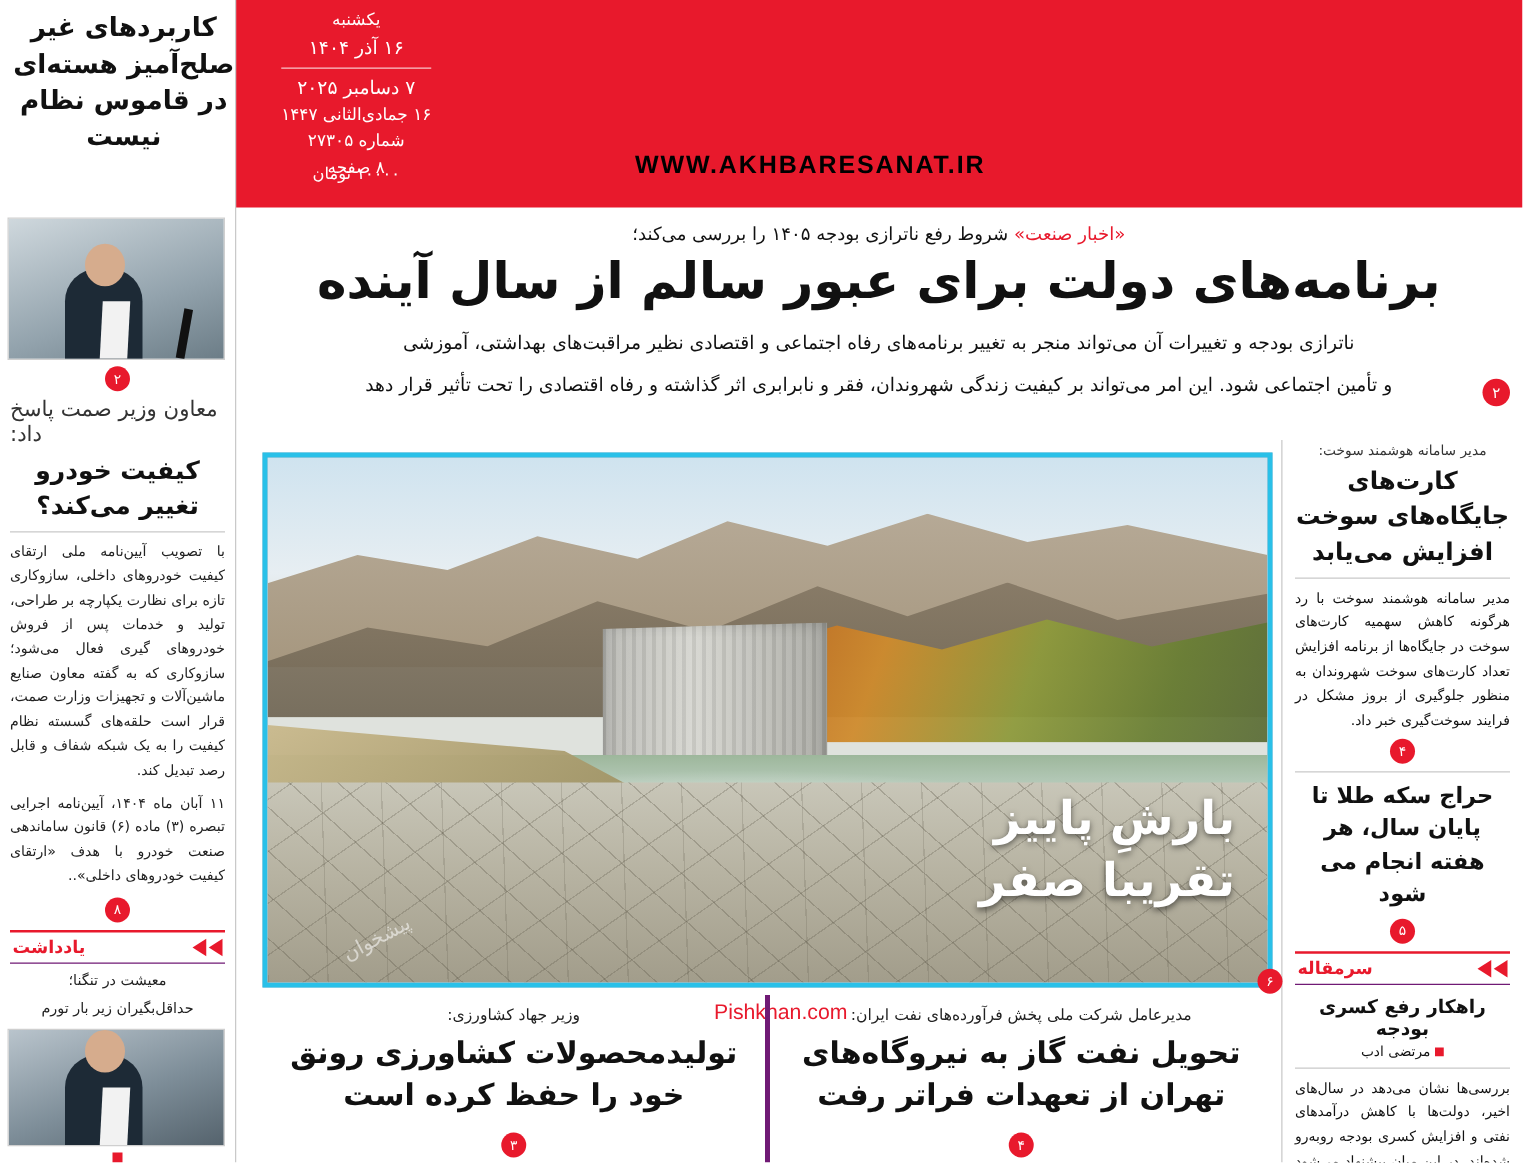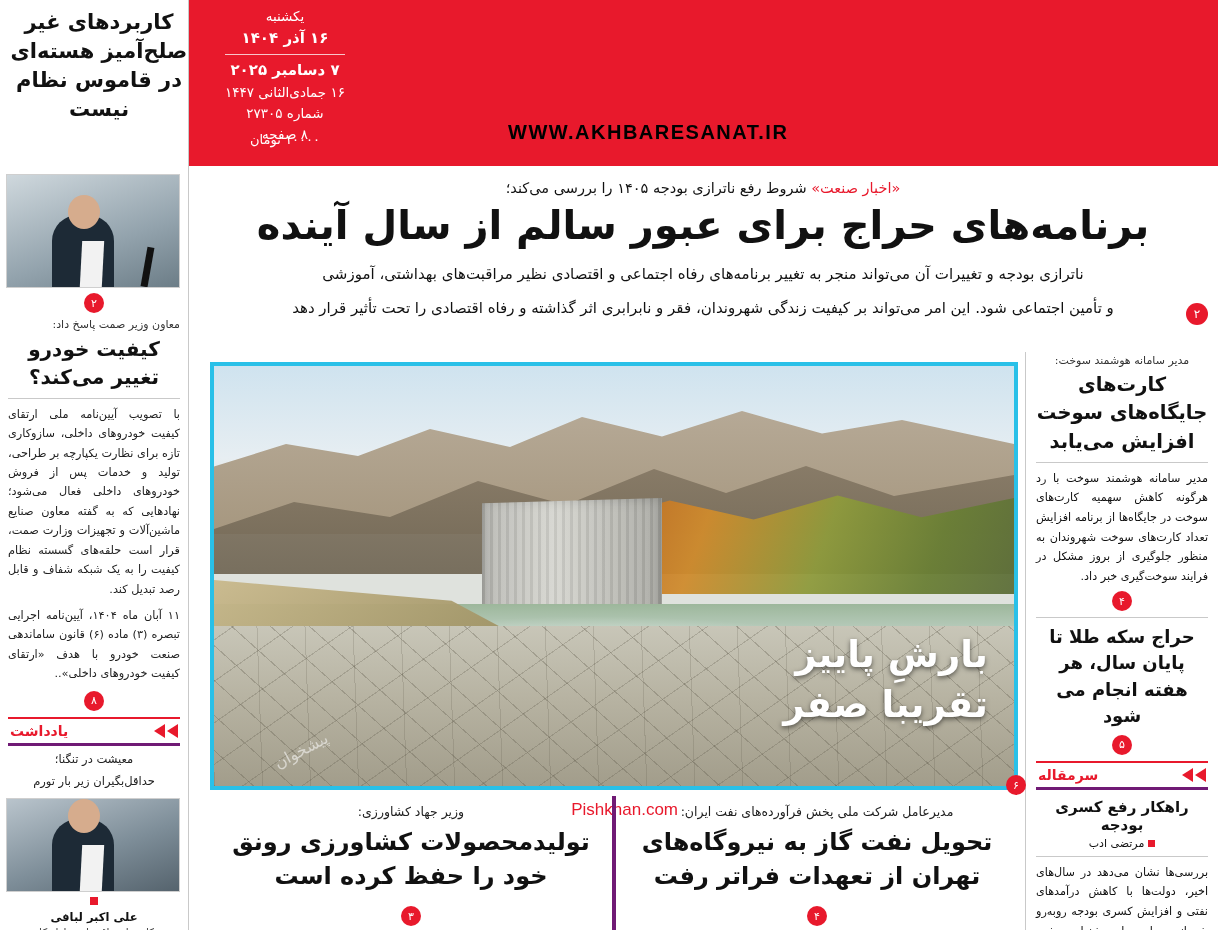--- a/index.html
+++ b/index.html
@@ -77,21 +77,21 @@
     top: 6px;
     left: 22px;
     width: 150px;
     text-align: center;
     color: #ffffff;
     line-height: 1.55;
     font-size: 13.5px;
     direction: rtl;
   }
   .date-block .d-line { display: block; }
-  .date-block .d-main { font-size: 15px; font-weight: bold; }
+  .date-block .d-main { font-size: 15px; font-weight: normal; }
   .date-block .d-sep {
     display: block;
     width: 120px;
     height: 1px;
     background: rgba(255,255,255,.75);
     margin: 4px auto;
   }
   .price-line {
     position: absolute;
     left: 22px;
@@ -174,23 +174,23 @@
   .photo-mic {
     position: absolute;
     bottom: 0;
     right: 16%;
     width: 7px;
     height: 40px;
     background: #111;
     transform: rotate(10deg);
   }
   .rail-kicker {
-    font-size: 11px;
+    font-size: 17px;
     color: #333;
-    text-align: right;
+    text-align: left;
     margin: 2px 0 4px 0;
   }
   .rail-title {
     font-size: 20px;
     font-weight: bold;
     line-height: 1.42;
     text-align: center;
     margin: 0 0 6px 0;
   }
   .hr-thin {
@@ -206,21 +206,21 @@
     margin: 0;
   }
   .rail-body p { margin: 0 0 7px 0; }
 
   
   .sec-head {
     display: flex;
     align-items: center;
     justify-content: space-between;
     border-top: 2px solid #e8192c;
-    border-bottom: 3px solid #701a75;
+    border-bottom: 1px solid #701a75;
     padding: 4px 2px;
     margin-top: 6px;
   }
   .sec-head .sec-title {
     font-size: 14px;
     font-weight: bold;
     color: #e8192c;
   }
   .arrows {
     display: flex;
@@ -567,21 +567,21 @@
       <div class="photo-head"></div>
       <div class="photo-mic"></div>
     </div>
 
     <div class="badge-rail">۲</div>
 
     <div class="rail-kicker">معاون وزیر صمت پاسخ داد:</div>
     <div class="rail-title">کیفیت خودرو تغییر می‌کند؟</div>
     <hr class="hr-thin">
     <div class="rail-body">
-      <p>با تصویب آیین‌نامه ملی ارتقای کیفیت خودروهای داخلی، سازوکاری تازه برای نظارت یکپارچه بر طراحی، تولید و خدمات پس از فروش خودروهای داخلی فعال می‌شود؛ نهادهایی که به گفته معاون صنایع ماشین‌آلات و تجهیزات وزارت صمت، قرار است حلقه‌های گسسته نظام کیفیت را به یک شبکه شفاف و قابل رصد تبدیل کند.</p>
+      <p>با تصویب آیین‌نامه ملی ارتقای کیفیت خودروهای داخلی، سازوکاری تازه برای نظارت یکپارچه بر طراحی، تولید و خدمات پس از فروش خودروهای گیری فعال می‌شود؛ سازوکاری که به گفته معاون صنایع ماشین‌آلات و تجهیزات وزارت صمت، قرار است حلقه‌های گسسته نظام کیفیت را به یک شبکه شفاف و قابل رصد تبدیل کند.</p>
       <p>۱۱ آبان ماه ۱۴۰۴، آیین‌نامه اجرایی تبصره (۳) ماده (۶) قانون ساماندهی صنعت خودرو با هدف «ارتقای کیفیت خودروهای داخلی»..</p>
     </div>
     <div class="badge-rail">۸</div>
 
     <div class="sec-head">
       <div class="arrows">
           <span></span>
           <span></span>
         </div>
       <div class="sec-title">یادداشت</div>
@@ -604,21 +604,21 @@
 
   </div>
 
   <div class="vline" style="top:0; left:188px; height:930px;"></div>
   <div class="vline" style="top:352px; right:192px; height:578px;"></div>
 
   <div class="lead">
     <div class="lead-kicker">
       <span class="red">«اخبار صنعت»</span><span> شروط رفع ناترازی بودجه ۱۴۰۵ را بررسی می‌کند؛</span>
     </div>
-    <div class="lead-title">برنامه‌های حراج برای عبور سالم از سال آینده</div>
+    <div class="lead-title">برنامه‌های دولت برای عبور سالم از سال آینده</div>
     <div class="lead-sub">ناترازی بودجه و تغییرات آن می‌تواند منجر به تغییر برنامه‌های رفاه اجتماعی و اقتصادی نظیر مراقبت‌های بهداشتی، آموزشی</div>
     <div class="lead-sub">و تأمین اجتماعی شود. این امر می‌تواند بر کیفیت زندگی شهروندان، فقر و نابرابری اثر گذاشته و رفاه اقتصادی را تحت تأثیر قرار دهد</div>
     <div class="lead-badge">۲</div>
   </div>
 
   <div class="right-rail">
     <div class="rr-kicker">مدیر سامانه هوشمند سوخت:</div>
     <div class="rr-title">کارت‌های جایگاه‌های سوخت افزایش می‌یابد</div>
     <hr class="hr-thin">
     <p class="rr-body">مدیر سامانه هوشمند سوخت با رد هرگونه کاهش سهمیه کارت‌های سوخت در جایگاه‌ها از برنامه افزایش تعداد کارت‌های سوخت شهروندان به منظور جلوگیری از بروز مشکل در فرایند سوخت‌گیری خبر داد.</p>

